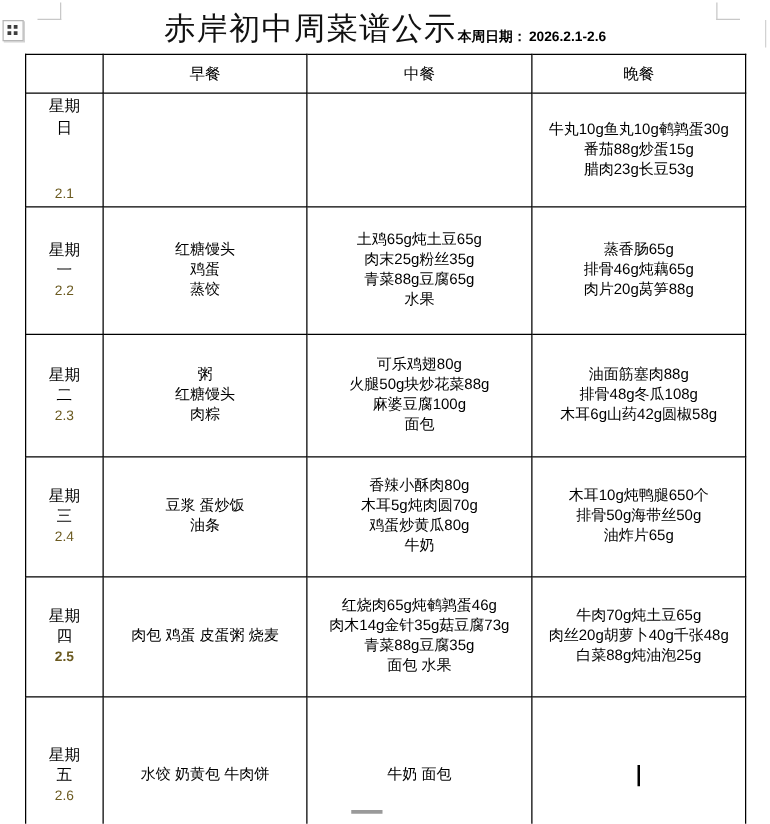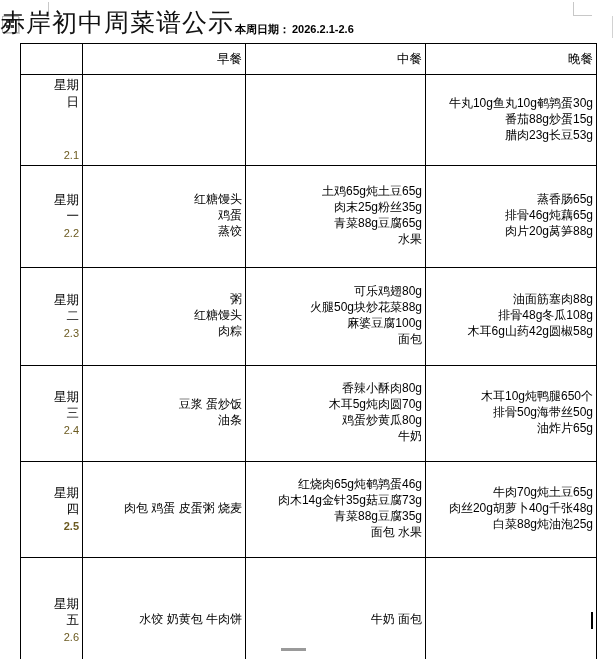--- a/index.html
+++ b/index.html
@@ -68,21 +68,21 @@
     display: block;
     width: 3px; height: 3px;
     background: #3d3d3d;
   }
 
   
   .title-row {
     position: absolute;
     left: 0; top: 6px;
     width: 616px;
-    text-align: left;
+    text-align: center;
     white-space: nowrap;
   }
   .doc-title {
     font-family: "DejaVu Serif", "Liberation Serif", serif;
     font-size: 25px;
     letter-spacing: 1px;
     color: #111111;
     vertical-align: baseline;
   }
   .doc-date {
@@ -103,21 +103,21 @@
   table.menu {
     position: absolute;
     left: 20px;
     top: 43px;
     width: 576px;
     border-collapse: collapse;
     table-layout: fixed;
   }
   table.menu td, table.menu th {
     border: 1px solid #000000;
-    text-align: right;
+    text-align: center;
     vertical-align: middle;
     padding: 2px 3px;
     font-weight: normal;
     line-height: 1.32;
   }
   col.c-day  { width: 62px; }
   col.c-bf   { width: 163px; }
   col.c-lu   { width: 180px; }
   col.c-di   { width: 171px; }
 

